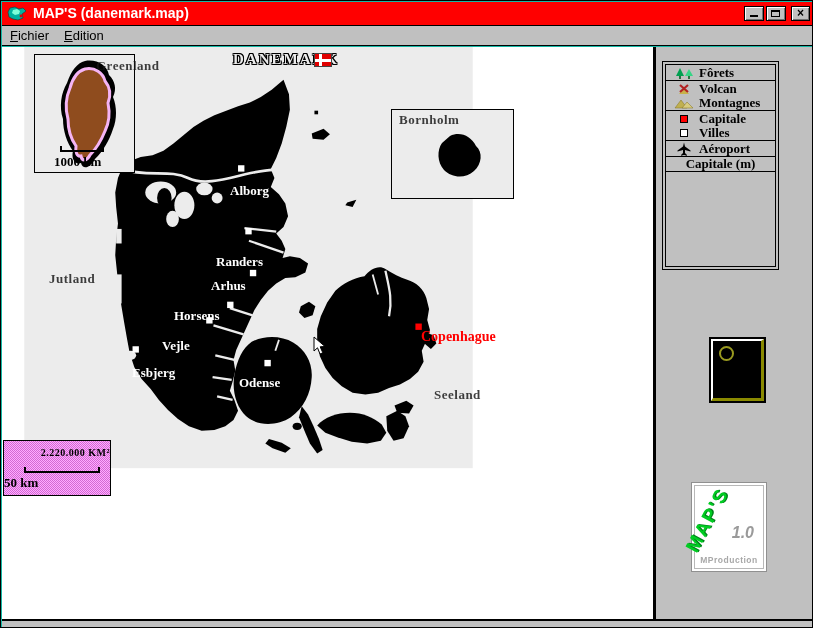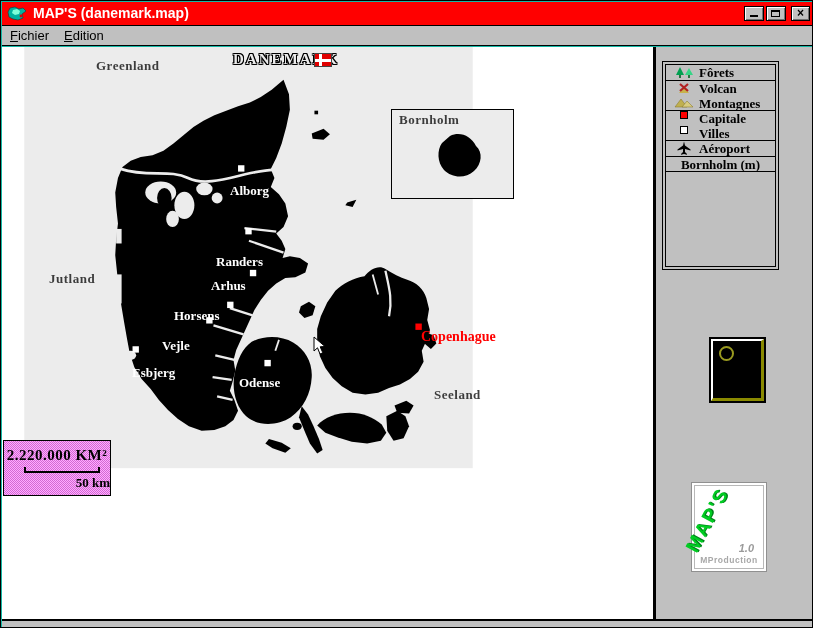--- a/index.html
+++ b/index.html
@@ -43,30 +43,30 @@
            background-color:#e00000;
            background-image:linear-gradient(to right,transparent 4px,#fff 4px,#fff 7px,transparent 7px),
                             linear-gradient(to bottom,transparent 5px,#fff 5px,#fff 8px,transparent 8px);}
   .inset{position:absolute;border:1px solid #000;background:#ececec;margin-left:25px;}
   .inset-greenland{left:7px;top:7px;width:101px;height:119px;}
   .inset-bornholm{left:364px;top:62px;width:123px;height:90px;}
   .scalebar{position:absolute;height:6px;border-bottom:2px solid #000;border-left:2px solid #000;border-right:2px solid #000;}
   .scale-label{position:absolute;font-family:"Liberation Serif",serif;font-weight:bold;font-size:13px;color:#000;white-space:nowrap;}
   .area-box{position:absolute;left:1px;top:393px;width:108px;height:56px;border:1px solid #000;
             background:repeating-conic-gradient(#d36ad3 0% 25%,#ffaaff 0% 50%);background-size:2px 2px;}
-  .area-text{position:absolute;left:0;top:6px;width:100%;text-align:center;color:#000;
-             font-family:"Liberation Serif",serif;font-weight:bold;font-size:15px;letter-spacing:.5px;}
+  .area-text{position:absolute;left:0;top:6px;width:100%;text-align:right;color:#000;
+             font-family:"Liberation Serif",serif;font-weight:bold;font-size:10px;letter-spacing:.5px;}
   .area-scalebar{left:20px;top:26px;width:76px;}
-  .area-scale-label{left:0;top:34px;width:100%;text-align:right;padding-left:29px;}
+  .area-scale-label{left:0;top:34px;width:100%;text-align:left;}
   .cursor{position:absolute;left:311px;top:289px;}
   
   .right-panel{position:absolute;left:655px;top:46px;width:157px;height:572px;background:#c0c0c0;}
   .legend{position:absolute;left:6px;top:14px;width:117px;height:209px;background:#c0c0c0;border:1px solid #000;}
   .legend-inner{position:absolute;left:2px;top:2px;right:2px;bottom:2px;border:1px solid #000;}
-  .lrow{display:flex;align-items:flex-start;padding-left:3px;font-family:"Liberation Serif",serif;
+  .lrow{display:flex;align-items:center;padding-left:3px;font-family:"Liberation Serif",serif;
         font-weight:bold;font-size:13px;color:#000;}
   .lrow .ic{width:30px;display:flex;justify-content:center;align-items:center;flex:none;}
   .sep{border-bottom:1px solid #000;}
   .sq{width:8px;height:8px;border:1px solid #000;}
   .sq-red{background:#ff0000;} .sq-white{background:#fff;}
   .alt-title{justify-content:center;padding-left:0;}
   .alt-area{position:relative;height:96px;}
   .alt-strip{position:absolute;left:4px;top:2px;width:15px;height:92px;border:1px solid #000;}
   .alt-strip div{width:100%;}
   .alt-labels{position:absolute;left:25px;top:2px;right:0;height:92px;display:flex;flex-direction:column;}
@@ -78,21 +78,21 @@
   .blackbox{position:absolute;left:55px;top:292px;width:53px;height:62px;background:#000;
             border-top:2px solid #fff;border-left:2px solid #fff;
             border-right:3px solid #8a8a00;border-bottom:3px solid #8a8a00;outline:2px solid #000;}
   .blackbox .circle{position:absolute;left:6px;top:5px;width:15px;height:15px;border:2px solid #9a9a20;border-radius:50%;}
   
   .logo{position:absolute;left:35px;top:435px;width:76px;height:90px;background:#fff;border:1px solid #909090;}
   .logo-inner{position:absolute;left:2px;top:2px;right:2px;bottom:2px;border:1px solid #b8b8b8;}
   .logo-name{position:absolute;left:6px;top:48px;transform:rotate(-62deg);transform-origin:0 100%;
              color:#00cc22;font-weight:bold;font-size:19px;letter-spacing:2px;white-space:nowrap;
              text-shadow:1px 1px 0 #00801a;}
-  .logo-version{position:absolute;right:9px;top:56px;color:#9a9a9a;font-weight:bold;font-style:italic;font-size:11px;}
+  .logo-version{position:absolute;right:9px;top:38px;color:#9a9a9a;font-weight:bold;font-style:italic;font-size:16px;}
   .logo-company{position:absolute;left:0;bottom:3px;width:100%;text-align:center;color:#a8a8a8;
                 font-weight:bold;font-size:8.5px;letter-spacing:.5px;}
 </style>
 </head>
 <body>
 
 <div class="window">
 
   <div class="titlebar">
     <svg class="app-icon" viewBox="0 0 21 16">
@@ -199,20 +199,28 @@
     <span class="city-label" style="left:214px;top:209px;">Randers</span>
     <span class="city-label" style="left:209px;top:233px;">Arhus</span>
     <span class="city-label" style="left:172px;top:263px;">Horsens</span>
     <span class="city-label" style="left:160px;top:293px;">Vejle</span>
     <span class="city-label" style="left:130px;top:320px;">Esbjerg</span>
     <span class="city-label" style="left:237px;top:330px;">Odense</span>
     <span class="capital-label" style="left:419px;top:283px;">Copenhague</span>
     <span class="region-label" style="left:47px;top:226px;">Jutland</span>
     <span class="region-label" style="left:432px;top:342px;">Seeland</span>
 
+    <div class="inset inset-greenland">
+      <svg width="99" height="117" viewBox="0 0 99 117">
+        <path fill="#000" d="M50,6 C62,4 72,10 74,20 C80,26 82,34 78,42 C82,52 82,64 78,74 C74,86 68,96 60,104 C56,112 48,116 46,108 C40,110 36,104 38,96 C32,88 28,76 28,64 C24,52 26,38 32,28 C36,16 42,8 50,6 Z"></path>
+        <path fill="#8f4c1e" stroke="#f4b4f4" stroke-width="3" d="M50,14 C60,12 68,18 70,26 C75,32 76,40 73,48 C75,58 74,68 70,76 C66,86 61,94 55,100 C52,106 47,107 46,101 C42,102 40,97 41,91 C36,84 33,74 33,64 C30,53 31,42 35,33 C38,22 43,16 50,14 Z"></path>
+      </svg>
+      <span class="scalebar" style="left:25px;top:91px;width:44px;"></span>
+      <span class="scale-label" style="left:19px;top:99px;">1000 km</span>
+    </div>
     <span class="region-label" style="left:94px;top:13px;">Greenland</span>
 
     <div class="inset inset-bornholm">
       <span class="region-label" style="left:7px;top:4px;">Bornholm</span>
       <svg width="121" height="88" viewBox="0 0 121 88">
         <path fill="#000" d="M58,26 C68,21 79,26 84,36 C91,42 90,54 82,61 C73,69 60,68 52,60 C45,52 45,40 50,33 Z"></path>
       </svg>
     </div>
 
     <div class="area-box">
@@ -275,21 +283,21 @@
         </div>
         <div class="lrow sep" style="height:16px;">
           <span class="ic">
             <svg width="14" height="14" viewBox="0 0 14 14">
               <path d="M7,0.5 L8,4.5 L13.5,8.5 L13.5,9.5 L8,8 L8,11 L10,13 L10,13.8 L7,13 L4,13.8 L4,13 L6,11 L6,8 L0.5,9.5 L0.5,8.5 L6,4.5 Z" fill="#000"></path>
             </svg>
             </span>
           <span>Aéroport</span>
         </div>
         <div class="lrow sep alt-title" style="height:15px;">
-          <span>Bornholm (m)</span>
+          <span>Capitale (m)</span>
         </div>
       </div>
     </div>
 
     <div class="blackbox">
       <span class="circle"></span>
     </div>
 
     <div class="logo">
       <div class="logo-inner">

